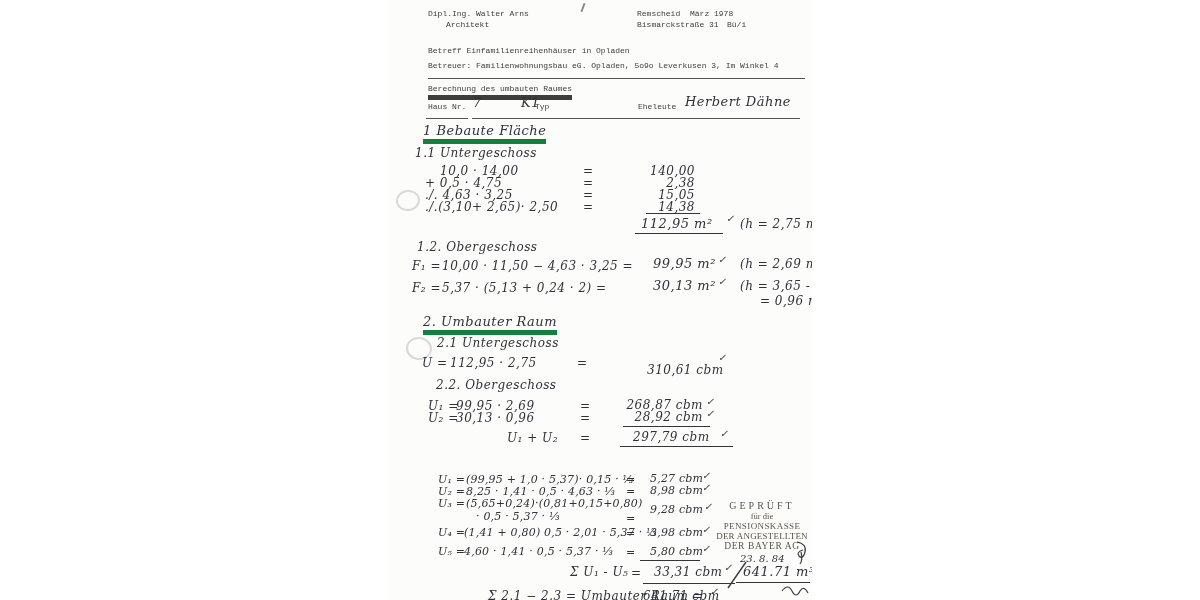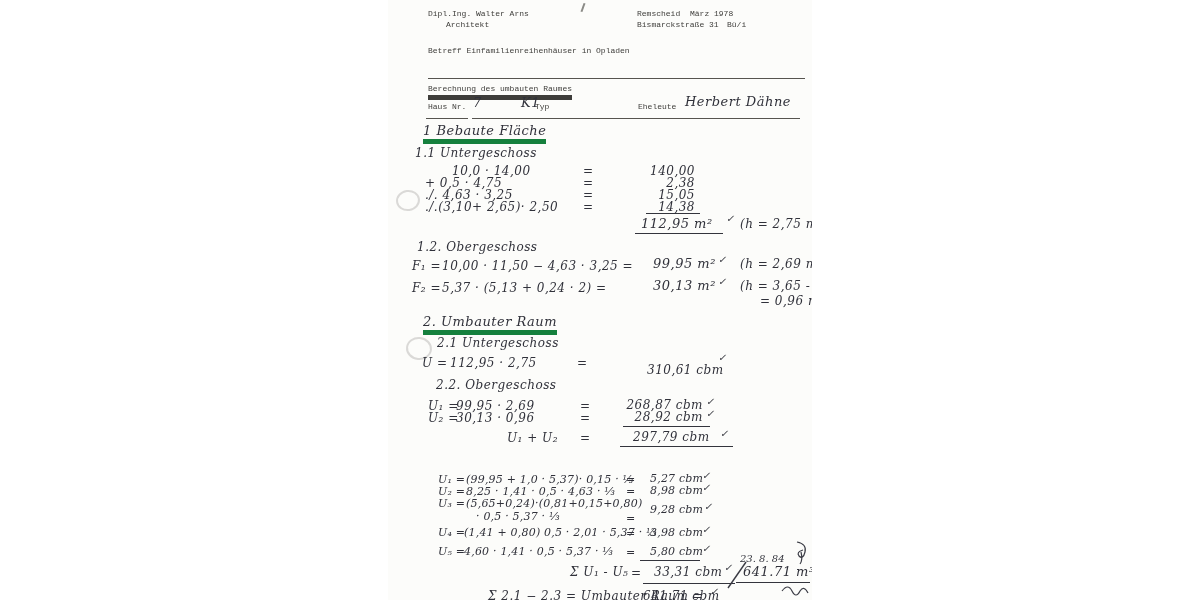--- a/index.html
+++ b/index.html
@@ -33,37 +33,38 @@
   <div class="hole" style="left:18px;top:337px;width:22px;height:19px;transform:rotate(6deg);"></div>
   <div class="artifact" style="left:194px;top:3px;width:2px;height:9px;transform:rotate(20deg);"></div>
 
   <span class="abs t" style="left:40px;top:9px;">Dipl.Ing. Walter Arns</span>
   <span class="abs t" style="left:58px;top:20px;">Architekt</span>
   <span class="abs t" style="left:249px;top:9px;">Remscheid</span>
   <span class="abs t" style="left:302px;top:9px;">März 1978</span>
   <span class="abs t" style="left:249px;top:20px;">Bismarckstraße 31</span>
   <span class="abs t" style="left:339px;top:20px;">Bü/i</span>
   <span class="abs t" style="left:40px;top:46px;">Betreff  Einfamilienreihenhäuser in Opladen</span>
+  <span class="abs t" style="left:40px;top:61px;">Betreuer: Familienwohnungsbau eG. Opladen, 5o9o Leverkusen 3, Im Winkel 4</span>
 
   <div class="rule" style="left:40px;top:78px;width:377px;"></div>
   <span class="abs t uline" style="left:40px;top:84px;border-color:#3e3d3a;">Berechnung des umbauten Raumes</span>
 
   <span class="abs t" style="left:40px;top:102px;">Haus Nr.</span>
   <span class="abs h h13" style="left:85px;top:95px;">7</span>
   <span class="abs t" style="left:107px;top:102px;margin-left:40px;">Typ</span>
   <span class="abs h h13" style="left:133px;top:95px;">K1</span>
   <span class="abs t" style="left:250px;top:102px;">Eheleute</span>
   <span class="abs h h13" style="left:297px;top:94px;">Herbert Dähne</span>
   <div class="rule" style="left:38px;top:118px;width:42px;"></div>
   <div class="rule" style="left:84px;top:118px;width:328px;"></div>
 
   <span class="abs h h13 uline" style="left:35px;top:123px;">1 Bebaute Fläche</span>
   <span class="abs h h12" style="left:27px;top:146px;">1.1 Untergeschoss</span>
 
-  <span class="abs h h12" style="left:64px;top:164px;">10,0 · 14,00</span>
+  <span class="abs h h12" style="left:52px;top:164px;">10,0 · 14,00</span>
   <span class="abs h h12" style="left:195px;top:164px;">=</span>
   <span class="abs h h12 vcol" style="left:215px;top:164px;width:92px;">140,00</span>
 
   <span class="abs h h12" style="left:37px;top:176px;">+  0,5 ·  4,75</span>
   <span class="abs h h12" style="left:195px;top:176px;">=</span>
   <span class="abs h h12 vcol" style="left:215px;top:176px;width:92px;">2,38</span>
 
   <span class="abs h h12" style="left:37px;top:188px;">./. 4,63 ·  3,25</span>
   <span class="abs h h12" style="left:195px;top:188px;">=</span>
   <span class="abs h h12 vcol" style="left:215px;top:188px;width:92px;">15,05</span>
@@ -168,18 +169,25 @@
 
   <span class="abs h h13" style="left:355px;top:564px;">641.71 m³</span>
   <div class="hline" style="left:348px;top:582px;width:74px;"></div>
   <svg style="left:338px;top:560px;" width="24" height="30">
     <path d="M2,28 L20,2" stroke="#3a3b44" stroke-width="1.4" fill="none"></path>
   </svg>
   <svg style="left:392px;top:583px;" width="30" height="16">
     <path d="M2,8 q6,-8 10,0 q4,8 8,0 q4,-6 8,2" stroke="#3a3b44" stroke-width="1.2" fill="none"></path>
   </svg>
 
+  <div class="abs stamp" style="left:322px;top:500px;width:104px;">
+    <div style="font-size:10px;letter-spacing:3px;">GEPRÜFT</div>
+    <div style="font-size:8.5px;">für die</div>
+    <div style="font-size:9px;letter-spacing:.4px;">PENSIONSKASSE</div>
+    <div style="font-size:9px;letter-spacing:.2px;">DER ANGESTELLTEN</div>
+    <div style="font-size:9.5px;letter-spacing:.6px;">DER BAYER AG</div>
+  </div>
   <span class="abs h" style="left:352px;top:553px;font-size:10px;">23. 8. 84</span>
   <svg style="left:405px;top:540px;" width="16" height="26">
     <path d="M4,2 q10,2 8,10 q-2,8 -6,4 q-3,-4 4,-6 M8,12 q2,8 -1,12" stroke="#3a3b44" stroke-width="1.2" fill="none"></path>
   </svg>
 
 </div>
 
 </body></html>

